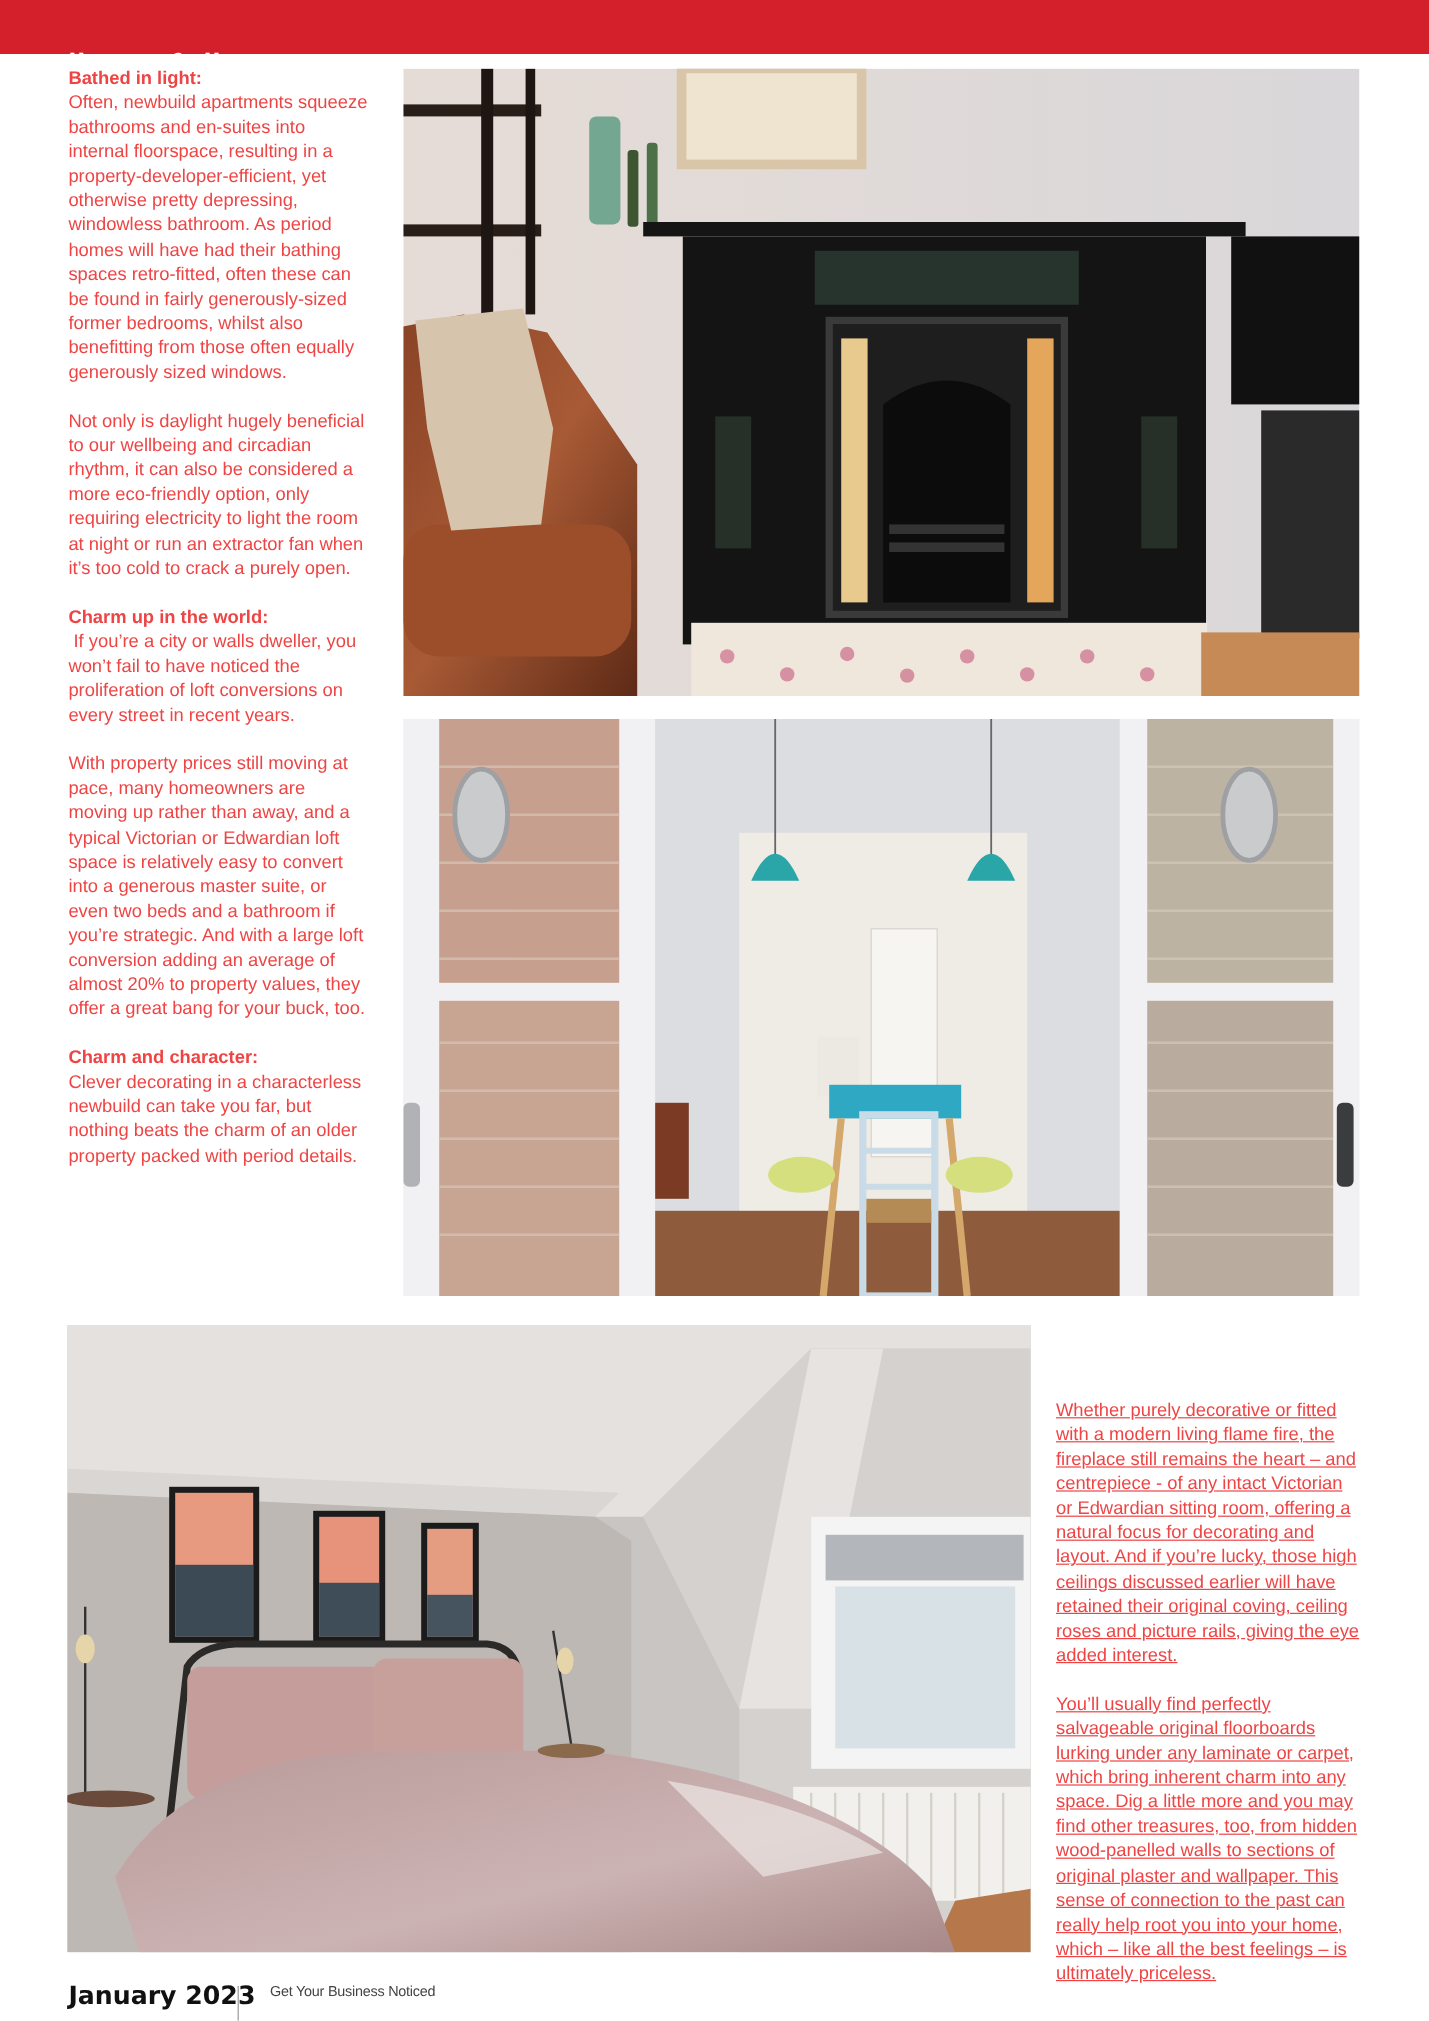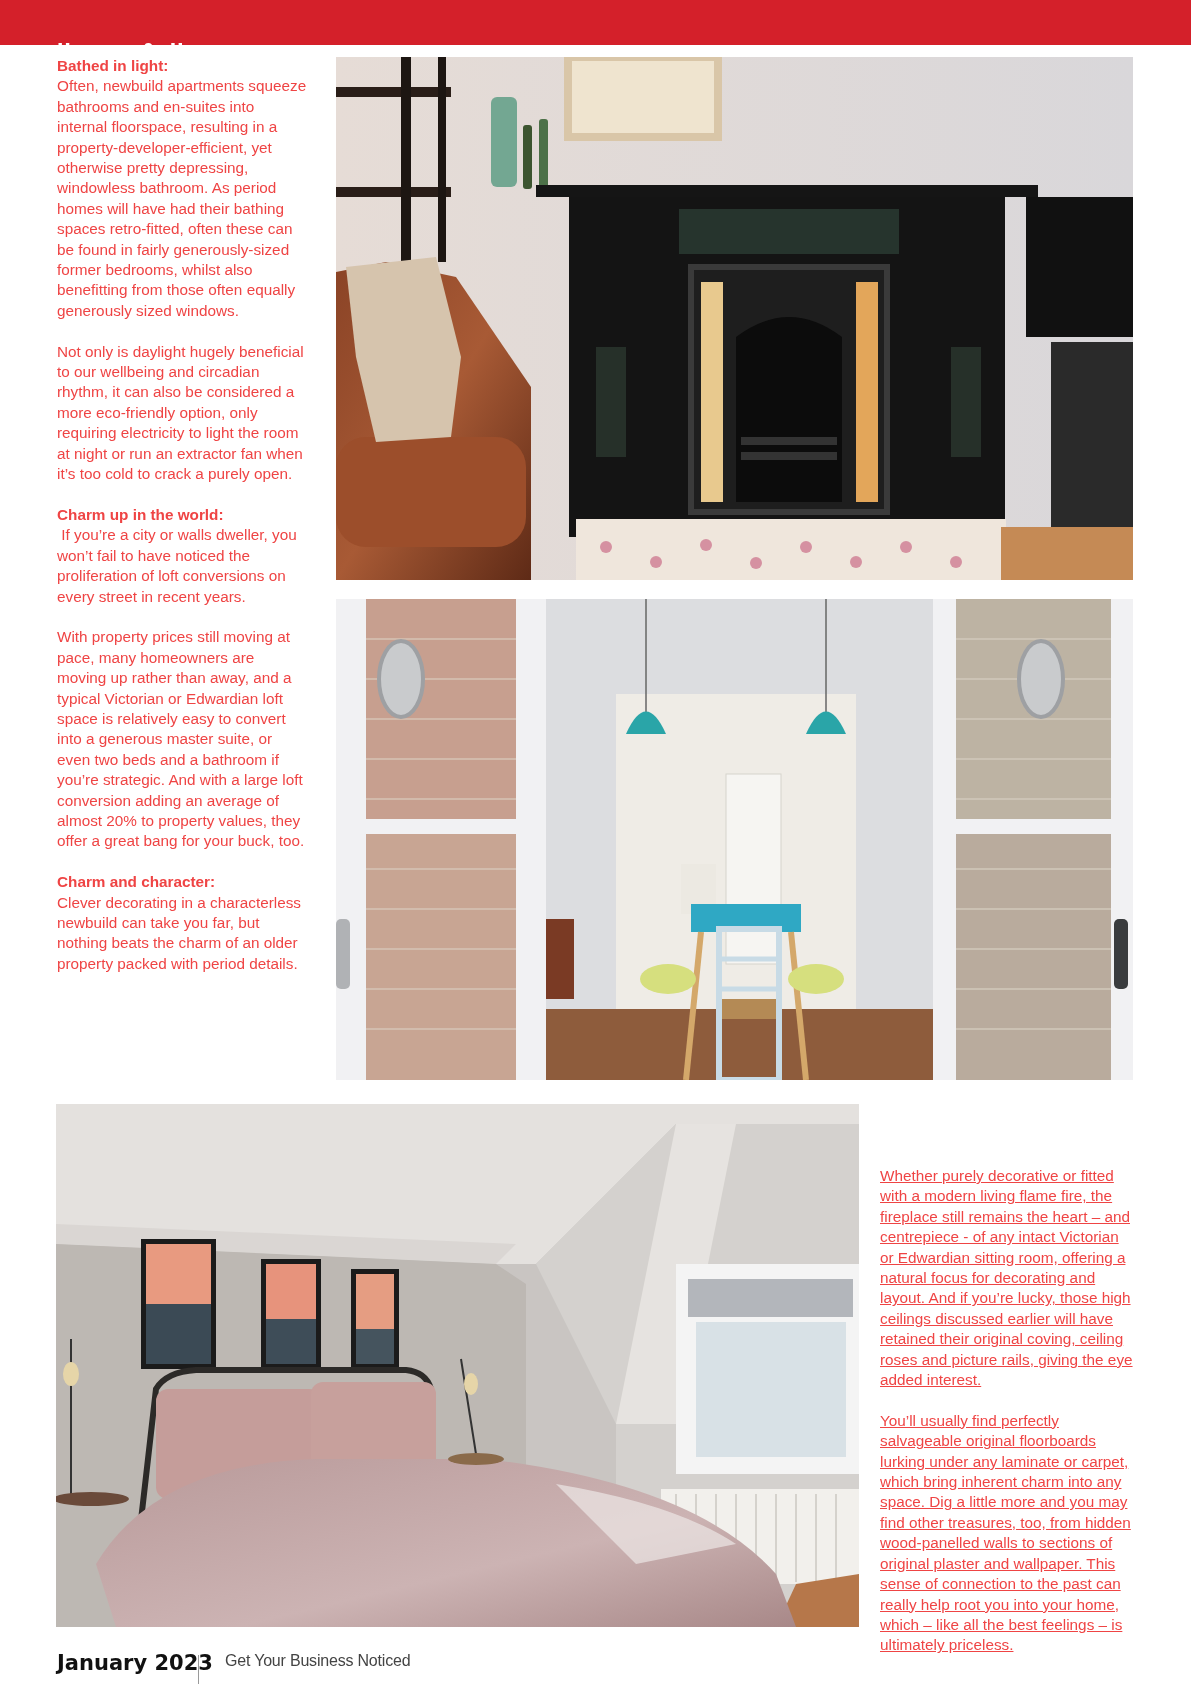--- a/index.html
+++ b/index.html
@@ -34,21 +34,21 @@
   .photo-bedroom { left: 56px; top: 1104px; width: 803px; height: 523px; }
   .footer-date {
     position: absolute; left: 57px; top: 1651px;
     font-family: "DejaVu Sans", sans-serif; font-weight: bold; font-size: 21px; color: #111;
   }
   .footer-divider {
     position: absolute; left: 198px; top: 1655px; width: 1px; height: 29px; background: #9a9a9a;
   }
   .footer-tagline {
     position: absolute; left: 225px; top: 1652px;
-    font-size: 16px; color: #444; letter-spacing: -0.2px;
+    font-size: 12px; color: #444; letter-spacing: -0.2px;
   }
 </style>
 </head>
 <body>
 
 <div class="header-band"></div>
 <div class="section-title">House &amp; Home</div>
 
 <div class="col col-left">
   <p class="para">

